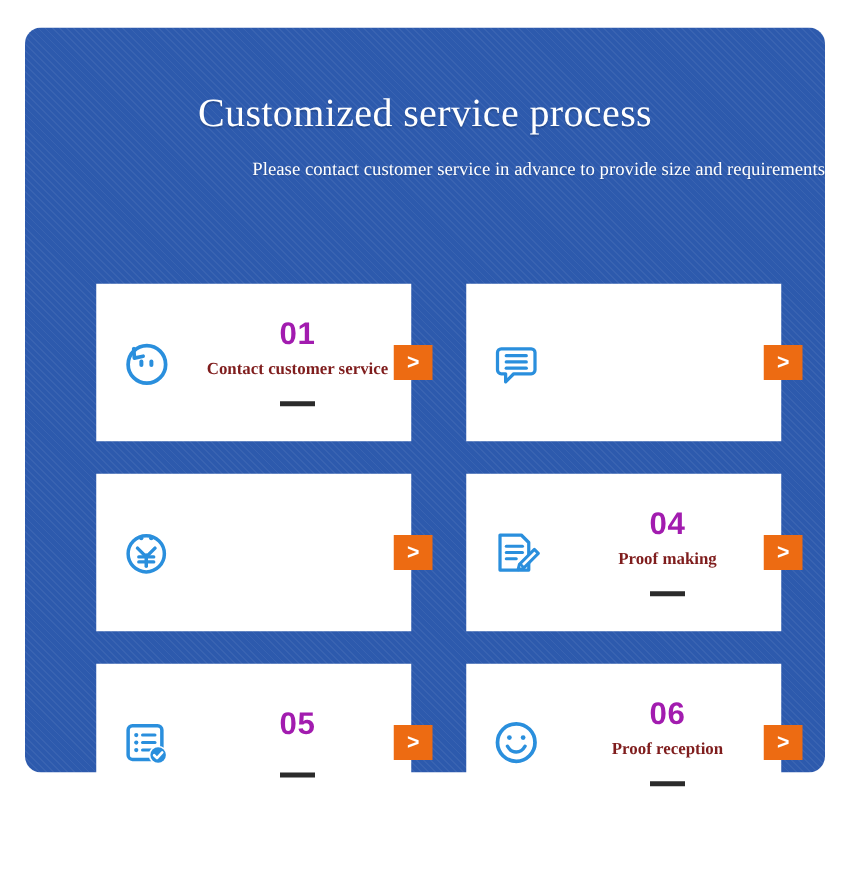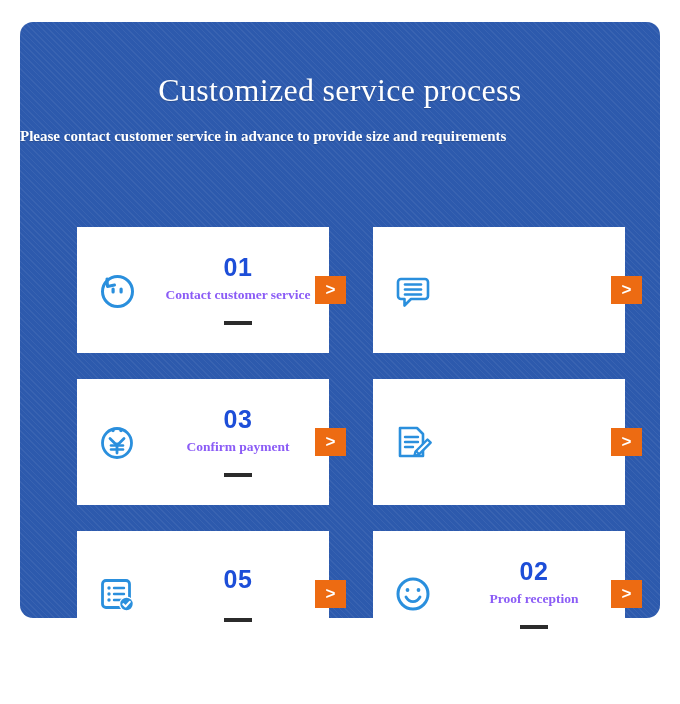--- a/index.html
+++ b/index.html
@@ -30,24 +30,24 @@
     text-align:center;
     font-family:"Liberation Serif", serif;
     font-size:32px;
     font-weight:400;
     color:#ffffff;
     letter-spacing:0.3px;
     text-shadow:0 1px 1px rgba(0,0,0,0.18);
   }
   .subtitle{
     position:absolute;left:0;top:106px;width:100%;
-    text-align:left;
+    text-align:right;
     font-family:"Liberation Serif", serif;
     font-size:15px;
-    font-weight:700;
+    font-weight:400;
     color:#ffffff;
     text-shadow:0 1px 1px rgba(0,0,0,0.18);
   }
 
   .grid{
     position:absolute;
     left:57px;top:205px;
     width:548px;
   }
   .row{
@@ -86,30 +86,30 @@
     flex-direction:column;
     align-items:center;
     justify-content:center;
     padding-right:4px;
     box-sizing:border-box;
   }
   .card-num{
     font-family:"Liberation Sans", sans-serif;
     font-size:25px;
     font-weight:700;
-    color:#1d4ed8;
+    color:#a21caf;
     line-height:1;
     margin-bottom:8px;
     letter-spacing:0.5px;
   }
   .card-label{
     font-family:"Liberation Serif", serif;
     font-size:13.5px;
     font-weight:700;
-    color:#8b5cf6;
+    color:#7f1d1d;
     line-height:1.1;
     white-space:nowrap;
     text-align:center;
   }
   .card-dash{
     width:28px;height:4px;
     background:#2b2b2b;
     margin-top:18px;
   }
 
@@ -189,40 +189,40 @@
             <svg width="48" height="48" viewBox="0 0 48 48" fill="none">
               <circle cx="24" cy="25" r="14.5" stroke="#2a8fdd" stroke-width="2.8"></circle>
               <circle cx="20" cy="12.5" r="1.7" fill="#2a8fdd"></circle>
               <circle cx="28" cy="12.5" r="1.7" fill="#2a8fdd"></circle>
               <path d="M17 20.5l7 7 7-7" stroke="#2a8fdd" stroke-width="2.8" stroke-linecap="round" stroke-linejoin="round" fill="none"></path>
               <line x1="24" y1="26" x2="24" y2="35" stroke="#2a8fdd" stroke-width="2.8" stroke-linecap="round"></line>
               <line x1="18" y1="27.5" x2="30" y2="27.5" stroke="#2a8fdd" stroke-width="2.6" stroke-linecap="round"></line>
               <line x1="18" y1="31.5" x2="30" y2="31.5" stroke="#2a8fdd" stroke-width="2.6" stroke-linecap="round"></line>
             </svg>
           </div>
-          <div class="card-body">
-            <div class="card-num">03</div>
-            <div class="card-label">Confirm payment</div>
-            <div class="card-dash"></div>
-          </div>
           <div class="arrow-btn">
             <span>&gt;</span>
           </div>
         </div>
 
         <div class="card">
           <div class="icon-wrap">
             <svg width="48" height="48" viewBox="0 0 48 48" fill="none">
               <path d="M11 10h17l6 6v22H11z" stroke="#2a8fdd" stroke-width="2.6" stroke-linejoin="round" fill="none"></path>
               <line x1="16" y1="19" x2="29" y2="19" stroke="#2a8fdd" stroke-width="2.4" stroke-linecap="round"></line>
               <line x1="16" y1="24" x2="29" y2="24" stroke="#2a8fdd" stroke-width="2.4" stroke-linecap="round"></line>
               <line x1="16" y1="29" x2="24" y2="29" stroke="#2a8fdd" stroke-width="2.4" stroke-linecap="round"></line>
               <path d="M38.5 21.5l3.2 3.2-12 12-4.3 1.1 1.1-4.3z" stroke="#2a8fdd" stroke-width="2.4" stroke-linejoin="round" fill="#ffffff"></path>
               <line x1="27" y1="33" x2="30.5" y2="36.5" stroke="#2a8fdd" stroke-width="2.2"></line>
             </svg>
+          </div>
+          <div class="card-body">
+            <div class="card-num">04</div>
+            <div class="card-label">Proof making</div>
+            <div class="card-dash"></div>
           </div>
           <div class="arrow-btn">
             <span>&gt;</span>
           </div>
         </div>
 
       </div>
 
       <div class="row">
 
@@ -253,21 +253,21 @@
         <div class="card">
           <div class="icon-wrap">
             <svg width="48" height="48" viewBox="0 0 48 48" fill="none">
               <circle cx="24" cy="24" r="15" stroke="#2a8fdd" stroke-width="3"></circle>
               <circle cx="18.5" cy="20" r="1.9" fill="#2a8fdd"></circle>
               <circle cx="29.5" cy="20" r="1.9" fill="#2a8fdd"></circle>
               <path d="M17 27c1.8 3.2 4.2 4.6 7 4.6s5.2-1.4 7-4.6" stroke="#2a8fdd" stroke-width="2.8" stroke-linecap="round" fill="none"></path>
             </svg>
           </div>
           <div class="card-body">
-            <div class="card-num">02</div>
+            <div class="card-num">06</div>
             <div class="card-label">Proof reception</div>
             <div class="card-dash"></div>
           </div>
           <div class="arrow-btn">
             <span>&gt;</span>
           </div>
         </div>
 
       </div>
 

